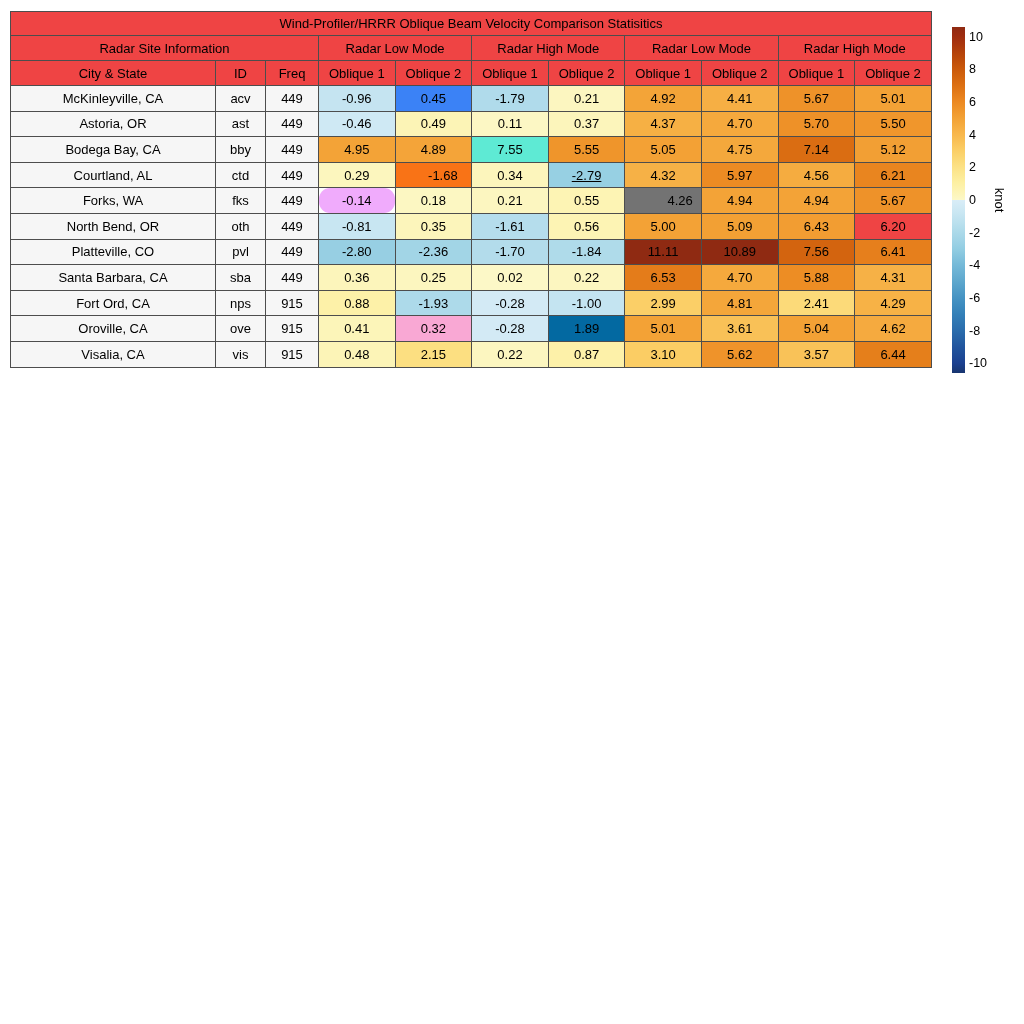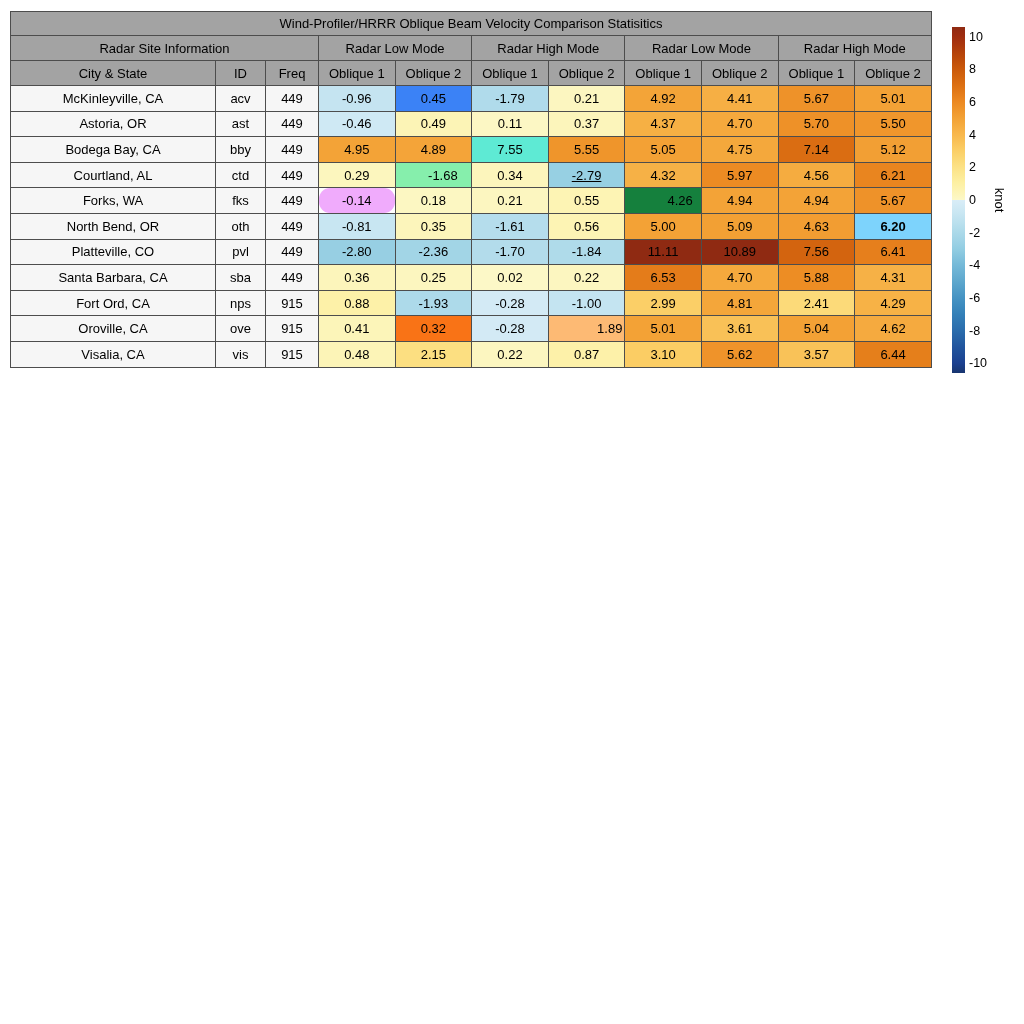--- a/index.html
+++ b/index.html
@@ -14,21 +14,21 @@
   table.stats th, table.stats td{
     border:1px solid #4d4d4d;
     font-weight:normal;
     font-size:13px;
     text-align:center;
     vertical-align:middle;
     padding:0 2px;
     white-space:nowrap;
     overflow:hidden;
   }
-  thead th{background:#a3a3a3;height:24px;}
+  thead th{background:#ef4444;height:24px;}
   thead tr.title-row th{height:23px;}
   tbody td{height:24.6px;color:#000;}
   tbody td.site{background:#f6f6f6;}
   .colorbar-bar{
     position:absolute;left:952px;top:27px;width:13px;height:346px;
   }
   .colorbar-ticks{
     position:absolute;left:969px;top:27px;width:34px;height:346px;
   }
   .cbar-tick{
@@ -124,53 +124,53 @@
           <td style="background: rgb(243, 161, 53);">5.05</td>
           <td style="background: rgb(244, 168, 60);">4.75</td>
           <td style="background: rgb(218, 109, 18);">7.14</td>
           <td style="background: rgb(242, 159, 52);">5.12</td>
         </tr>
         <tr>
           <td class="site">Courtland, AL</td>
           <td class="site">ctd</td>
           <td class="site">449</td>
           <td style="background: rgb(252, 246, 190);">0.29</td>
-          <td style="background: #86efac; padding-left: 21px;">-1.68</td>
+          <td style="background: #f97316; padding-left: 21px;">-1.68</td>
           <td style="background: rgb(252, 245, 188);">0.34</td>
           <td style="background: rgb(151, 208, 227); text-decoration: underline;">-2.79</td>
           <td style="background: rgb(246, 177, 70);">4.32</td>
           <td style="background: rgb(236, 139, 35);">5.97</td>
           <td style="background: rgb(245, 172, 64);">4.56</td>
           <td style="background: rgb(233, 133, 31);">6.21</td>
         </tr>
         <tr>
           <td class="site">Forks, WA</td>
           <td class="site">fks</td>
           <td class="site">449</td>
           <td style="background: #f0abfc; border-radius: 11px;">-0.14</td>
           <td style="background: rgb(252, 247, 194);">0.18</td>
           <td style="background: rgb(252, 246, 192);">0.21</td>
           <td style="background: rgb(253, 244, 180);">0.55</td>
-          <td style="background: #15803d; padding-left: 36px;">4.26</td>
+          <td style="background: #737373; padding-left: 36px;">4.26</td>
           <td style="background: rgb(243, 163, 55);">4.94</td>
           <td style="background: rgb(243, 163, 55);">4.94</td>
           <td style="background: rgb(238, 146, 41);">5.67</td>
         </tr>
         <tr>
           <td class="site">North Bend, OR</td>
           <td class="site">oth</td>
           <td class="site">449</td>
           <td style="background: rgb(200, 230, 242);">-0.81</td>
           <td style="background: rgb(252, 245, 187);">0.35</td>
           <td style="background: rgb(181, 221, 236); text-align: center;">-1.61</td>
           <td style="background: rgb(253, 244, 180);">0.56</td>
           <td style="background: rgb(243, 162, 54);">5.00</td>
           <td style="background: rgb(242, 160, 52);">5.09</td>
-          <td style="background: rgb(242, 157, 50);">4.63</td>
-          <td style="background: #7dd3fc; font-weight: bold;">6.20</td>
+          <td style="background: rgb(242, 157, 50);">6.43</td>
+          <td style="background: #ef4444;">6.20</td>
         </tr>
         <tr>
           <td class="site">Platteville, CO</td>
           <td class="site">pvl</td>
           <td class="site">449</td>
           <td style="background: rgb(151, 207, 227);">-2.80</td>
           <td style="background: rgb(162, 213, 230);">-2.36</td>
           <td style="background: rgb(179, 220, 235);">-1.70</td>
           <td style="background: rgb(175, 219, 234);">-1.84</td>
           <td style="background: rgb(143, 42, 18);">11.11</td>
@@ -202,23 +202,23 @@
           <td style="background: rgb(251, 207, 103);">2.99</td>
           <td style="background: rgb(244, 166, 58);">4.81</td>
           <td style="background: rgb(252, 218, 121);">2.41</td>
           <td style="background: rgb(247, 178, 70);">4.29</td>
         </tr>
         <tr>
           <td class="site">Oroville, CA</td>
           <td class="site">ove</td>
           <td class="site">915</td>
           <td style="background: rgb(252, 245, 185);">0.41</td>
-          <td style="background: #f97316;">0.32</td>
+          <td style="background: #f9a8d4;">0.32</td>
           <td style="background: rgb(211, 234, 245);">-0.28</td>
-          <td style="background: #fdba74; text-align: right;">1.89</td>
+          <td style="background: #0369a1;">1.89</td>
           <td style="background: rgb(243, 162, 54);">5.01</td>
           <td style="background: rgb(249, 193, 87);">3.61</td>
           <td style="background: rgb(243, 161, 53);">5.04</td>
           <td style="background: rgb(245, 170, 63);">4.62</td>
         </tr>
         <tr>
           <td class="site">Visalia, CA</td>
           <td class="site">vis</td>
           <td class="site">915</td>
           <td style="background: rgb(252, 244, 183);">0.48</td>

